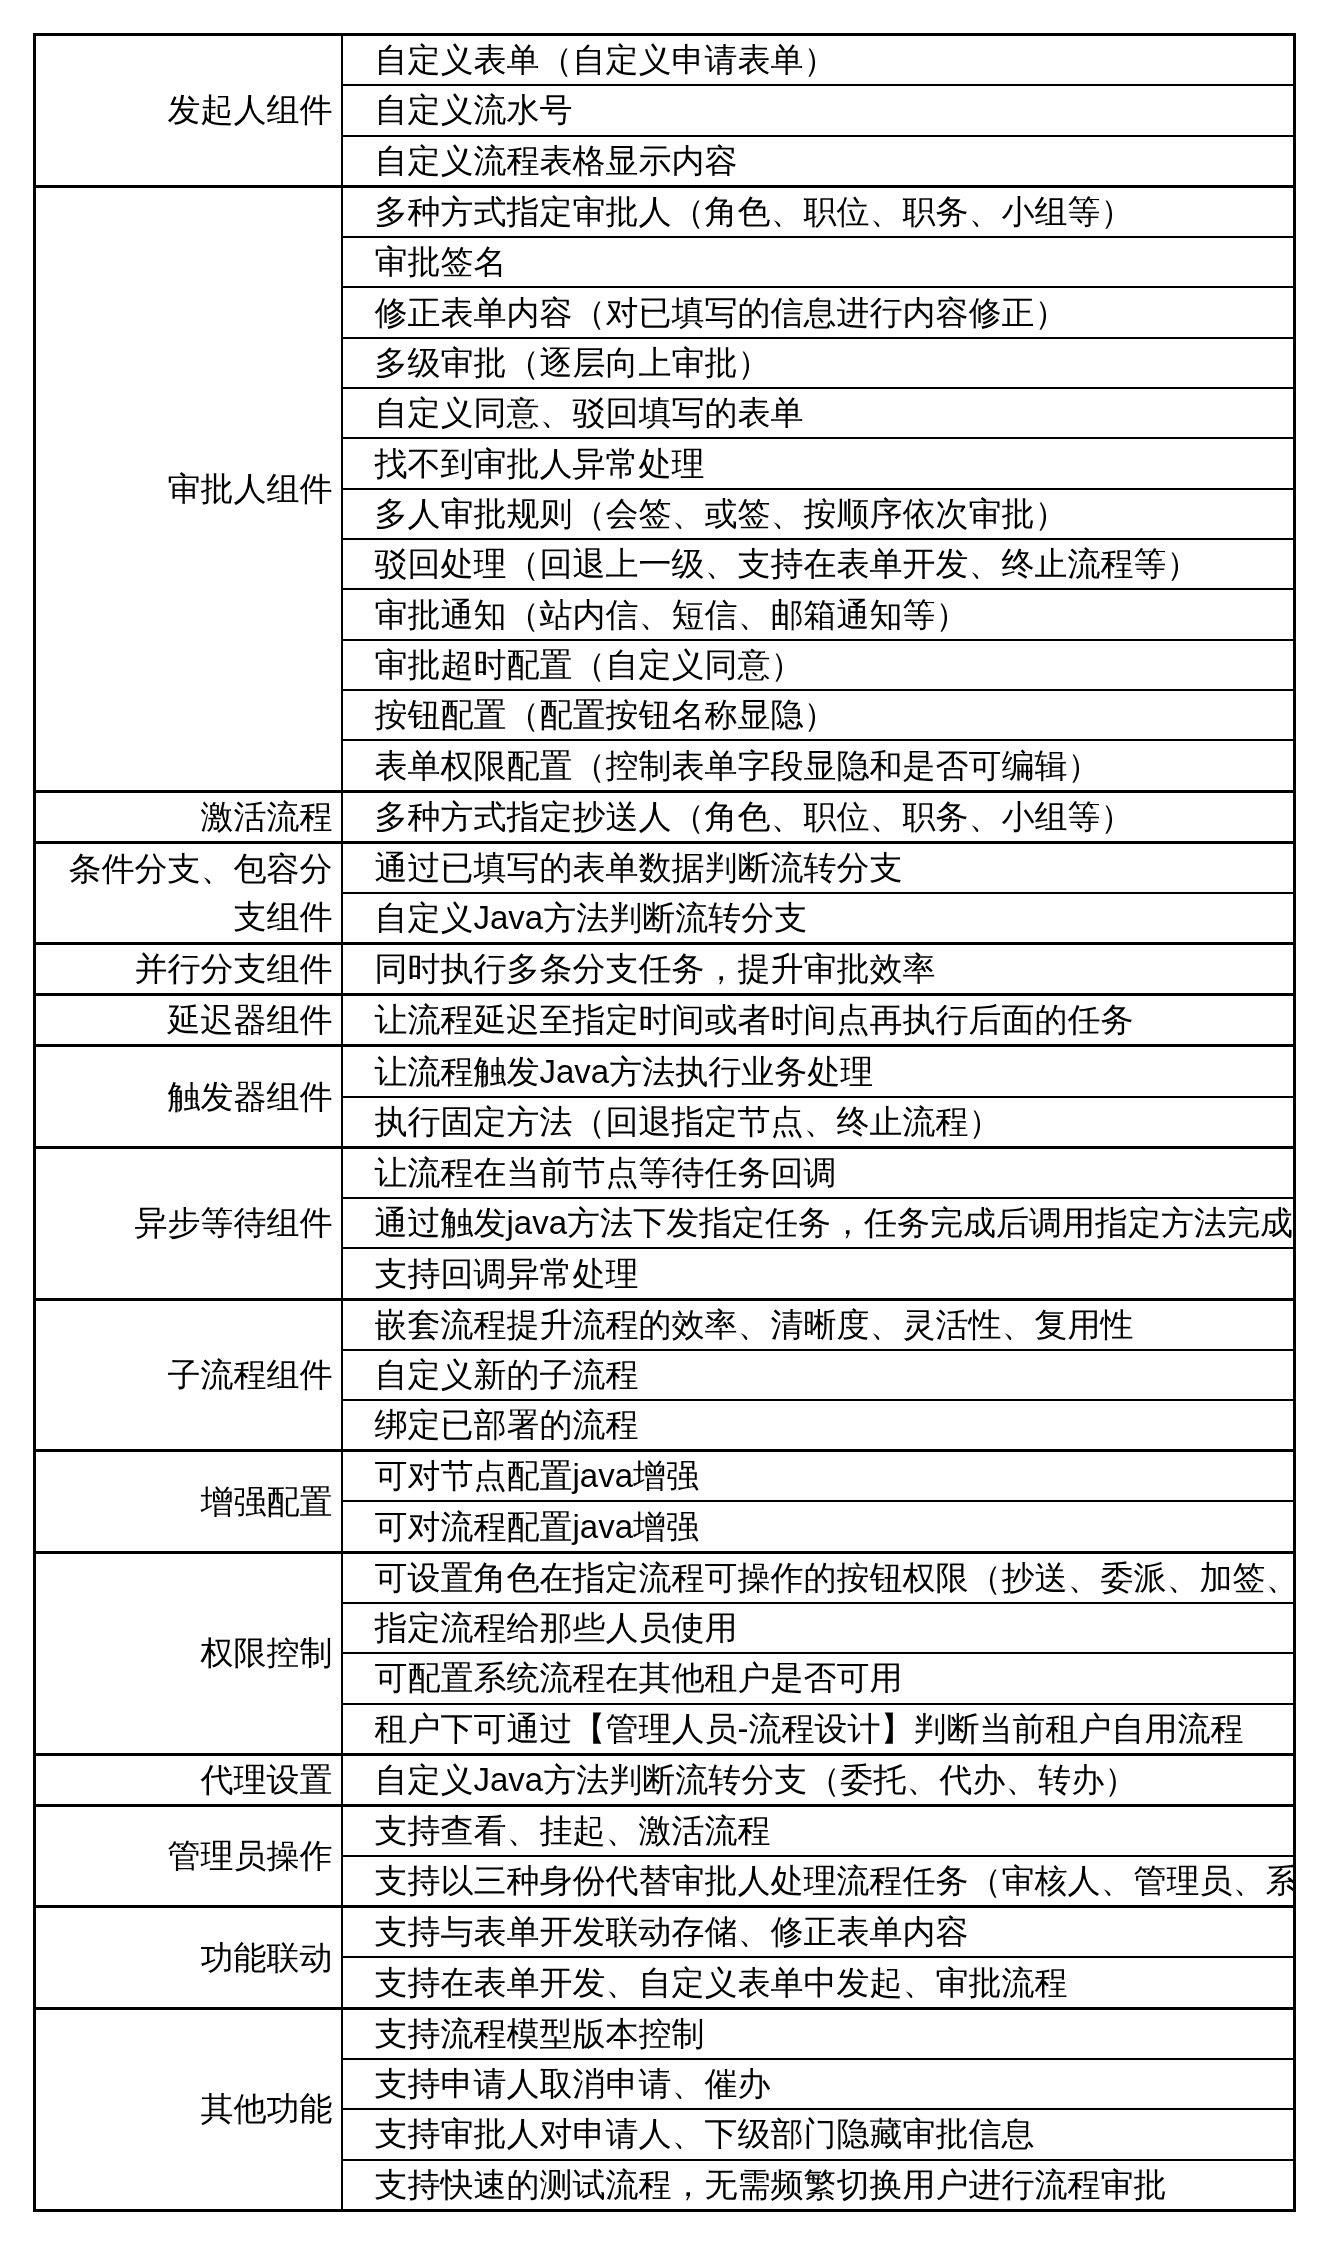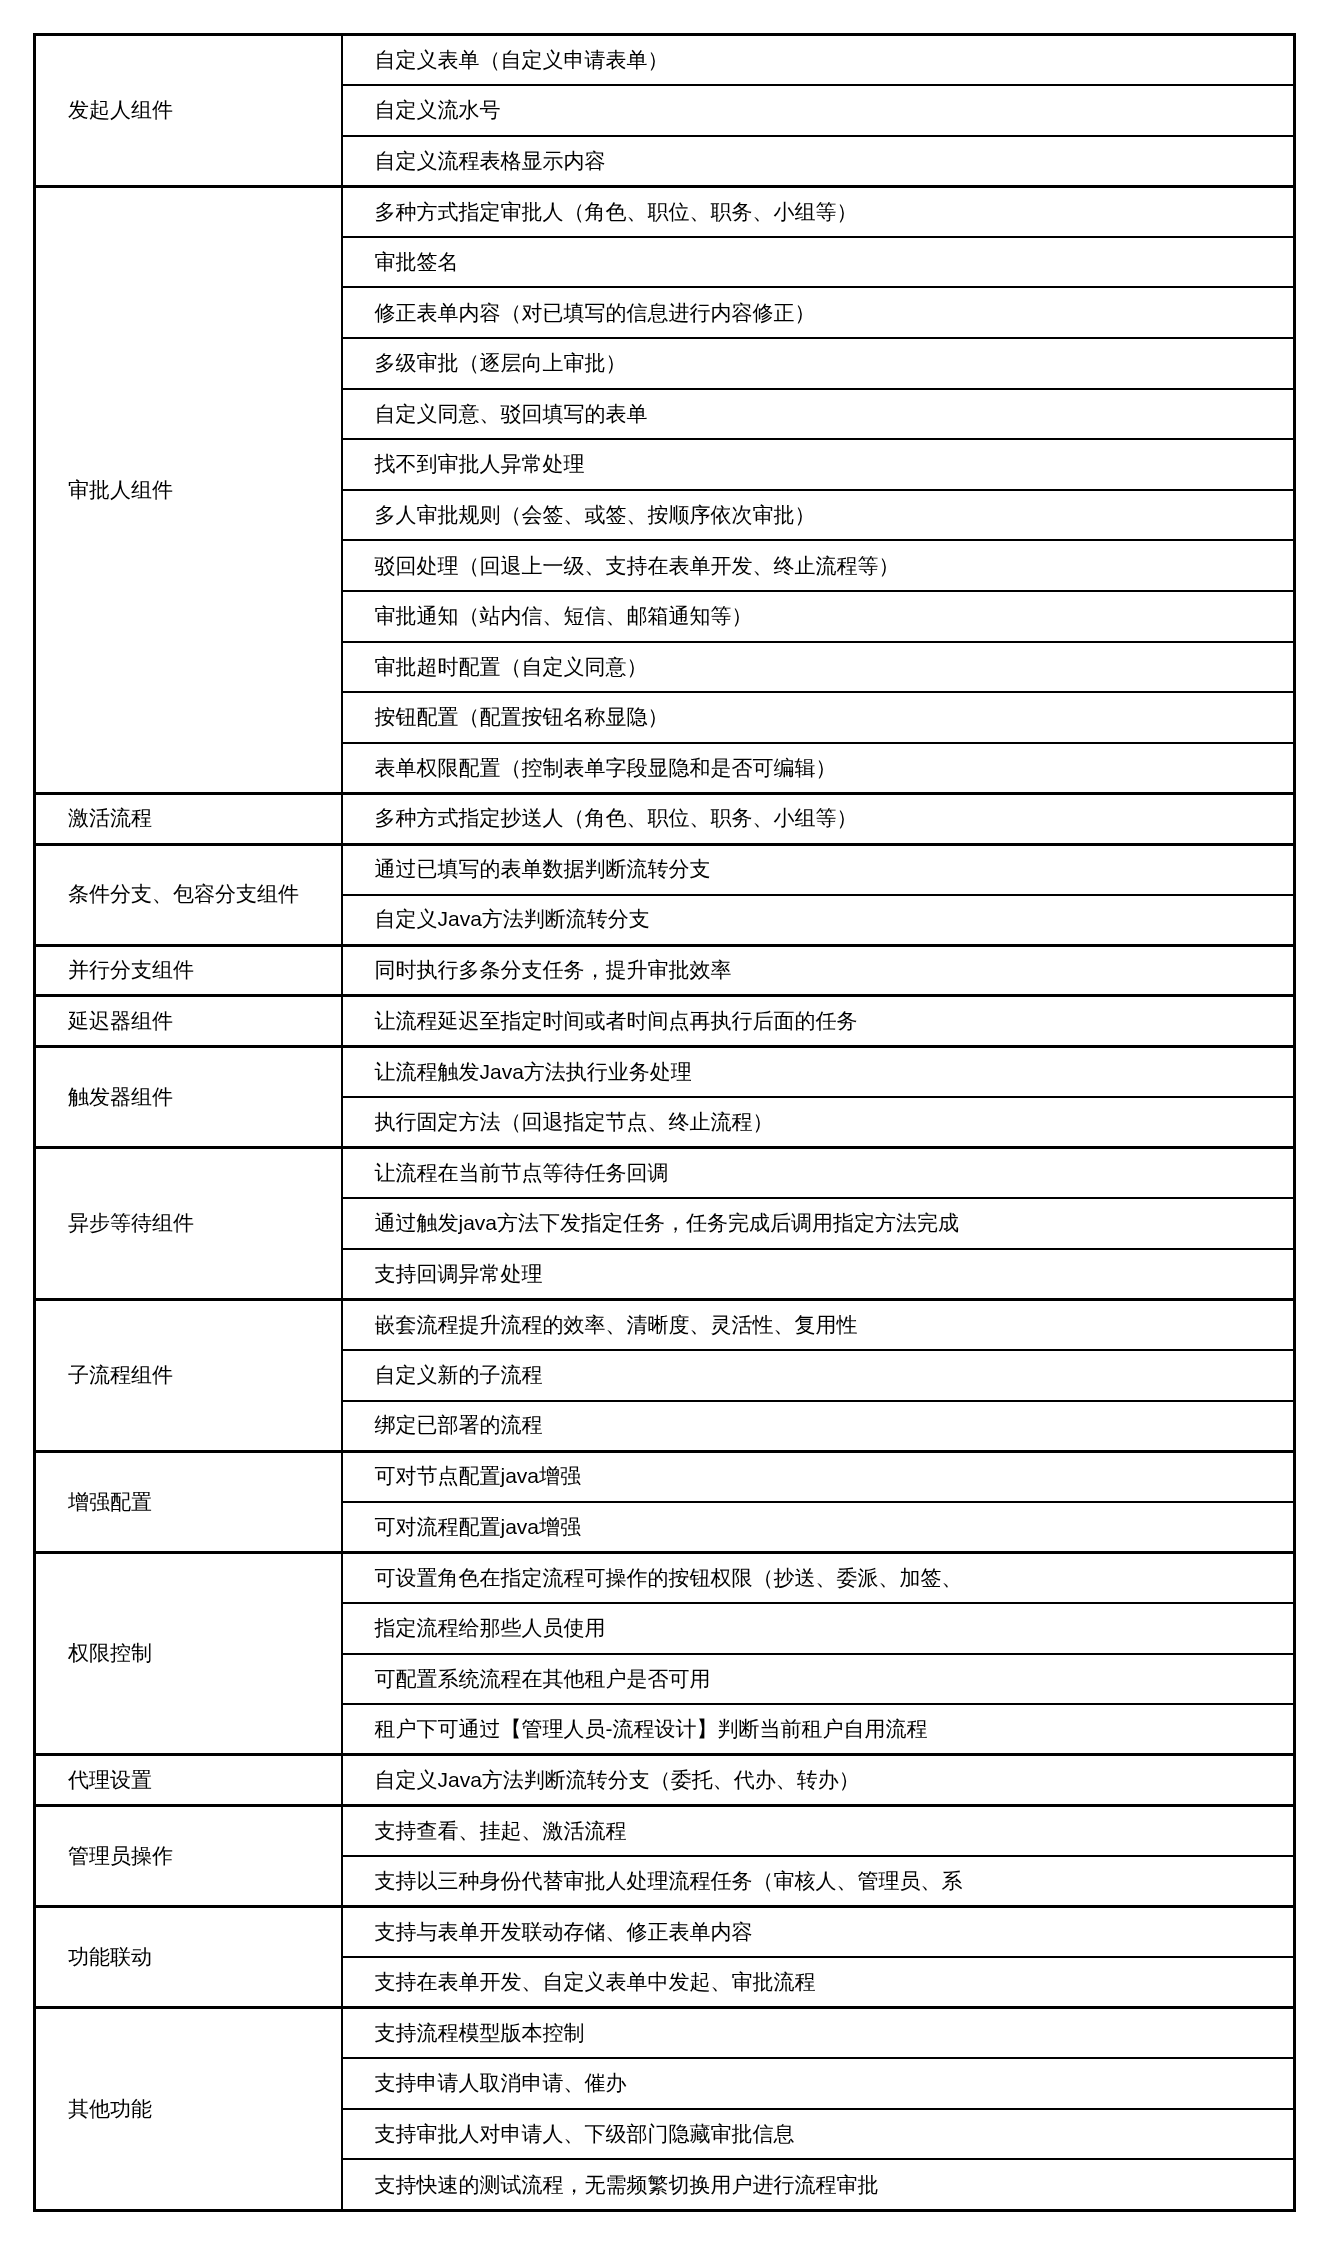--- a/index.html
+++ b/index.html
@@ -24,28 +24,28 @@
     width: 1263px;
     height: 2179px;
     border-collapse: collapse;
     table-layout: fixed;
     border: 3px solid #000000;
   }
   table.feature-table tr { height: 50px; }
   table.feature-table td {
     border: 2px solid #000000;
     color: #000000;
-    font-size: 21px;
+    font-size: 33px;
     vertical-align: middle;
     line-height: 1.45;
     overflow: hidden;
     padding-left: 32px;
   }
   td.category-cell {
-    text-align: left;
+    text-align: right;
     padding: 0 8px;
   }
   td.feature-cell {
     text-align: left;
     padding: 0 4px 0 7px;
     white-space: nowrap;
   }
   tr.section-start td { border-top: 3px solid #000000; }
 </style>
 </head>

